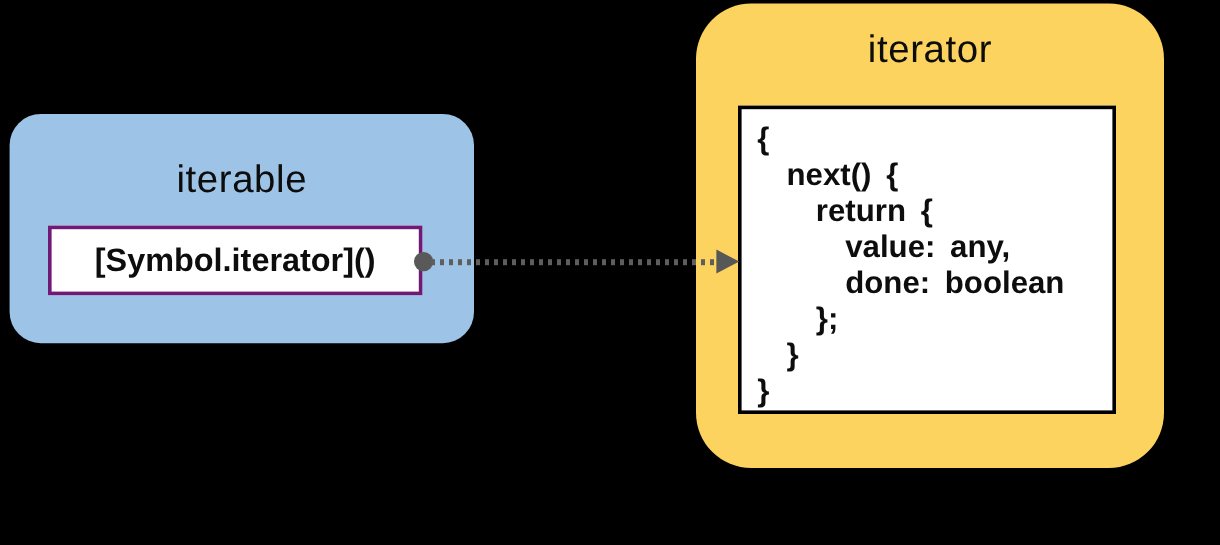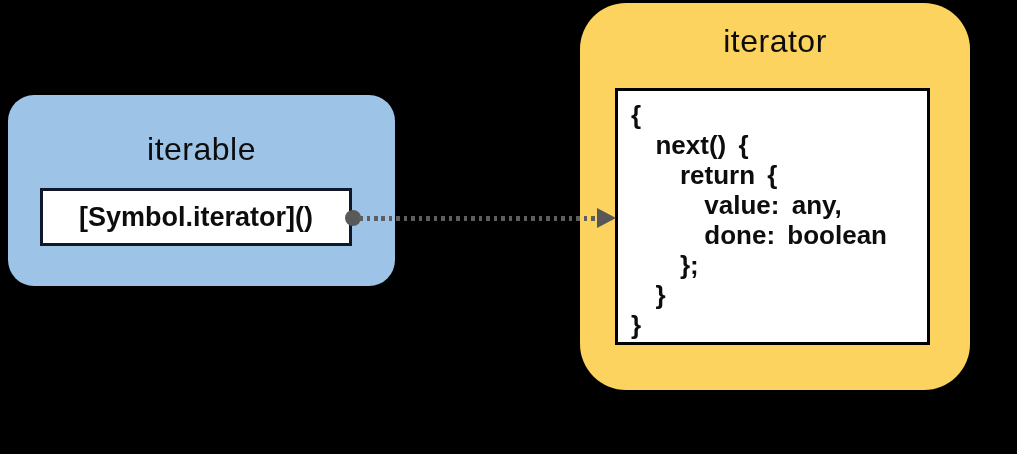--- a/index.html
+++ b/index.html
@@ -31,21 +31,21 @@
     font-size: 32px;
     font-weight: 400;
     color: #0d0d0d;
     letter-spacing: 0.5px;
   }
   .method-box {
     position: absolute;
     left: 32px; top: 93px;
     width: 312px; height: 58px;
     background: #ffffff;
-    border: 3px solid #0f172a;
+    border: 3px solid #701a75;
     display: flex; align-items: center; justify-content: center;
   }
   .method-label {
     font-size: 27px;
     font-weight: 700;
     color: #0d0d0d;
     white-space: nowrap;
   }
 
   

